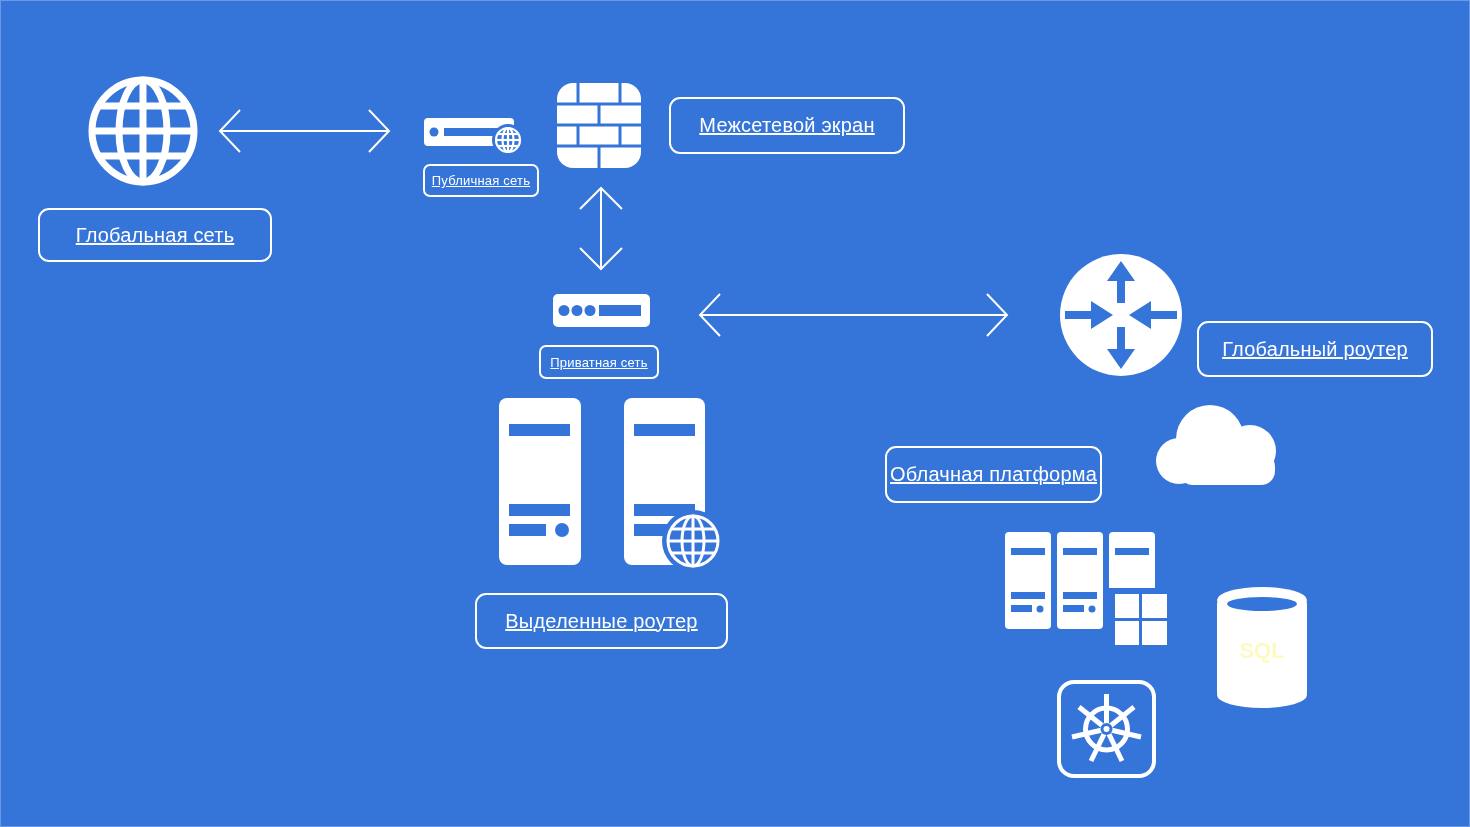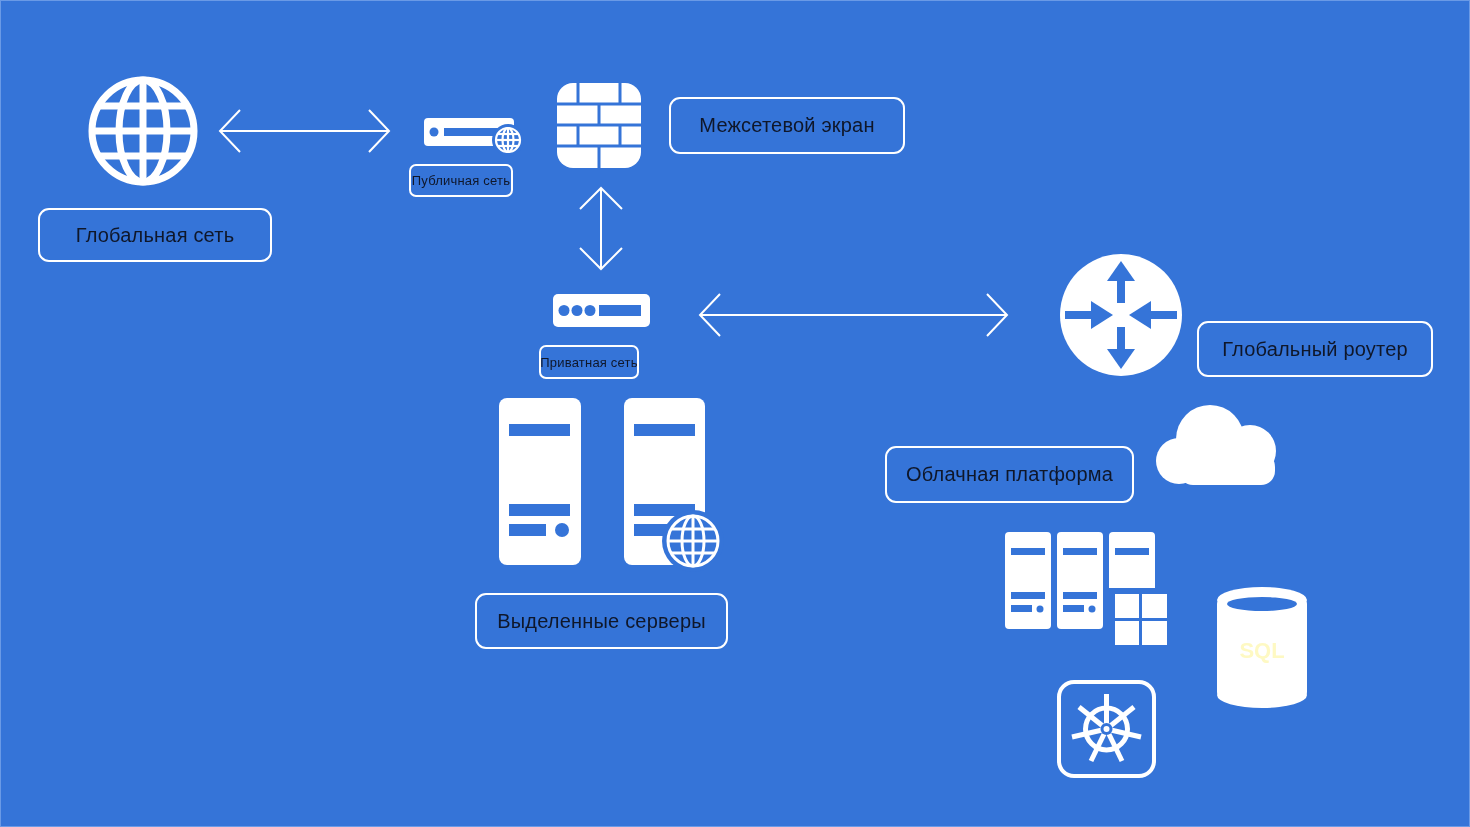--- a/index.html
+++ b/index.html
@@ -11,25 +11,26 @@
   }
   .frame {
     position: absolute; left: 0; top: 0; width: 1468px; height: 825px;
     border: 1px solid #6a9ae6; box-sizing: content-box;
   }
   .abs { position: absolute; }
   .label {
     position: absolute;
     border: 2.5px solid #ffffff;
     border-radius: 10px;
-    color: #0f172a;
+    color: #ffffff;
     display: flex; align-items: center; justify-content: center;
     box-sizing: border-box;
     white-space: nowrap;
     letter-spacing: 0.2px;
+    text-decoration: underline;
   }
   .label.big { font-size: 20px; border-radius: 11px; }
   .label.small { font-size: 13px; border-width: 2px; border-radius: 7px; }
   svg { position: absolute; overflow: visible; }
 </style>
 </head>
 <body>
 
 <div class="frame"></div>
 
@@ -60,21 +61,21 @@
   <circle cx="84" cy="24" r="16" fill="#3574d8"></circle>
   <g fill="none" stroke="#fff" stroke-width="2.2">
     <circle cx="84" cy="24" r="12"></circle>
     <ellipse cx="84" cy="24" rx="5.5" ry="12"></ellipse>
     <line x1="84" y1="12" x2="84" y2="36"></line>
     <line x1="72" y1="24" x2="96" y2="24"></line>
     <line x1="74" y1="18" x2="94" y2="18"></line>
     <line x1="74" y1="30" x2="94" y2="30"></line>
   </g>
 </svg>
-<div class="label small" style="left:409px;top:164px;width:104px;height:33px;">Публичная сеть</div>
+<div class="label small" style="left:423px;top:164px;width:116px;height:33px;">Публичная сеть</div>
 
 <svg style="left:557px;top:83px;" width="84" height="85" viewBox="0 0 84 85">
   <defs>
     <clipPath id="fwclip">
         <rect x="0" y="0" width="84" height="85" rx="16"></rect>
       </clipPath>
   </defs>
   <rect x="0" y="0" width="84" height="85" rx="16" fill="#fff"></rect>
   <g clip-path="url(#fwclip)" stroke="#3574d8" stroke-width="3">
     <line x1="0" y1="21" x2="84" y2="21"></line>
@@ -100,21 +101,21 @@
 
 <svg style="left:553px;top:294px;" width="97" height="33" viewBox="0 0 97 33">
   <rect x="0" y="0" width="97" height="33" rx="5" fill="#fff"></rect>
   <circle cx="11" cy="16.5" r="5.5" fill="#3574d8"></circle>
   <circle cx="24" cy="16.5" r="5.5" fill="#3574d8"></circle>
   <circle cx="37" cy="16.5" r="5.5" fill="#3574d8"></circle>
   <rect x="46" y="11" width="42" height="11" fill="#3574d8"></rect>
   <rect x="48" y="13" width="38" height="7" fill="#fff"></rect>
   <rect x="48" y="13" width="38" height="7" fill="#3574d8"></rect>
 </svg>
-<div class="label small" style="left:539px;top:345px;width:100px;height:34px;">Приватная сеть</div>
+<div class="label small" style="left:539px;top:345px;width:120px;height:34px;">Приватная сеть</div>
 
 <svg style="left:698px;top:292px;" width="312" height="46">
   <g stroke="#fff" stroke-width="2" fill="none">
     <line x1="2" y1="23" x2="309" y2="23"></line>
     <polyline points="22,2 2,23 22,44"></polyline>
     <polyline points="289,2 309,23 289,44"></polyline>
   </g>
 </svg>
 
 <svg style="left:499px;top:398px;" width="82" height="167" viewBox="0 0 82 167">
@@ -132,21 +133,21 @@
   <circle cx="69" cy="143" r="31" fill="#3574d8"></circle>
   <g fill="none" stroke="#fff" stroke-width="3">
     <circle cx="69" cy="143" r="25"></circle>
     <ellipse cx="69" cy="143" rx="11" ry="25"></ellipse>
     <line x1="69" y1="118" x2="69" y2="168"></line>
     <line x1="44" y1="143" x2="94" y2="143"></line>
     <line x1="48" y1="131" x2="90" y2="131"></line>
     <line x1="48" y1="155" x2="90" y2="155"></line>
   </g>
 </svg>
-<div class="label big" style="left:475px;top:593px;width:253px;height:56px;">Выделенные серверы</div>
+<div class="label big" style="left:475px;top:593px;width:253px;height:56px;">Выделенные роутер</div>
 
 <svg style="left:1059px;top:253px;" width="124" height="124" viewBox="0 0 124 124">
   <circle cx="62" cy="62" r="61" fill="#fff"></circle>
   <g fill="#3574d8">
     <rect x="58" y="26" width="8" height="24"></rect>
     <polygon points="62,8 48,28 76,28"></polygon>
     <rect x="58" y="74" width="8" height="24"></rect>
     <polygon points="62,116 48,96 76,96"></polygon>
     <rect x="6" y="58" width="28" height="8"></rect>
     <polygon points="54,62 32,48 32,76"></polygon>
@@ -157,21 +158,21 @@
 <div class="label big" style="left:1197px;top:321px;width:236px;height:56px;">Глобальный роутер</div>
 
 <svg style="left:1155px;top:403px;" width="124" height="84" viewBox="0 0 124 84">
   <g fill="#fff">
     <circle cx="55" cy="36" r="34"></circle>
     <circle cx="95" cy="48" r="26"></circle>
     <circle cx="24" cy="58" r="23"></circle>
     <rect x="24" y="50" width="96" height="32" rx="14"></rect>
   </g>
 </svg>
-<div class="label big" style="left:885px;top:446px;width:249px;height:57px;">Облачная платформа</div>
+<div class="label big" style="left:885px;top:446px;width:217px;height:57px;">Облачная платформа</div>
 
 <svg style="left:1005px;top:532px;" width="165" height="114" viewBox="0 0 165 114">
   <g fill="#fff">
     <rect x="0" y="0" width="46" height="97" rx="4"></rect>
     <rect x="52" y="0" width="46" height="97" rx="4"></rect>
     <rect x="104" y="0" width="46" height="97" rx="4"></rect>
   </g>
   <g fill="#3574d8">
     <rect x="6" y="16" width="34" height="7"></rect>
     <rect x="6" y="60" width="34" height="7"></rect>

